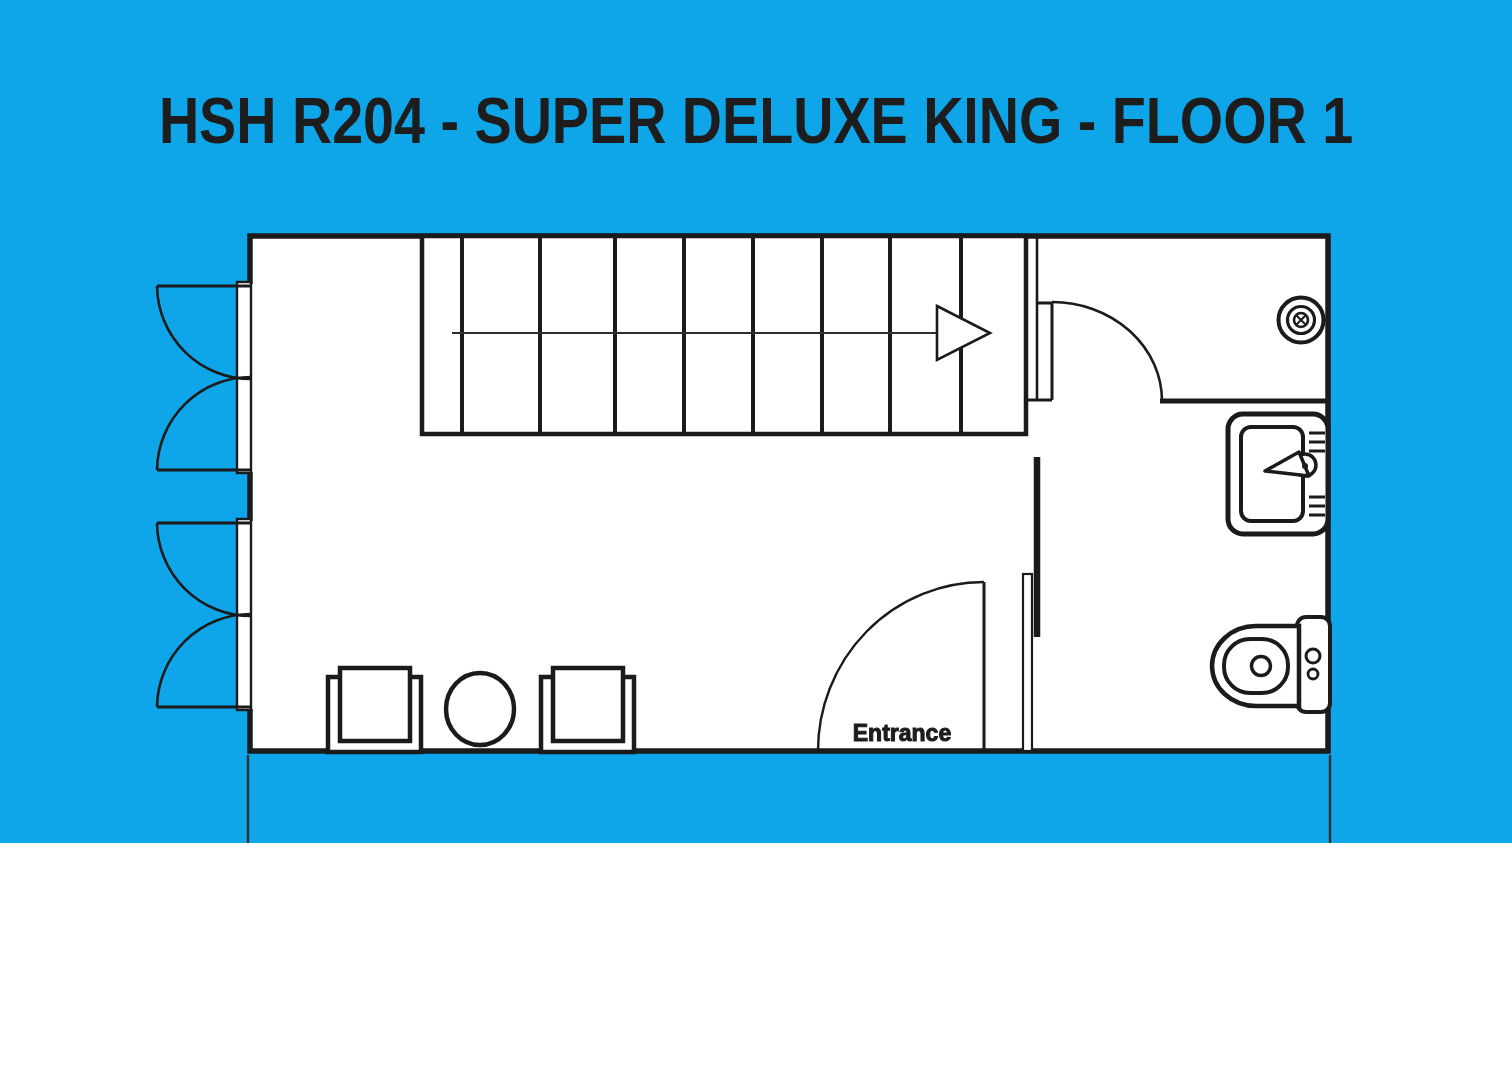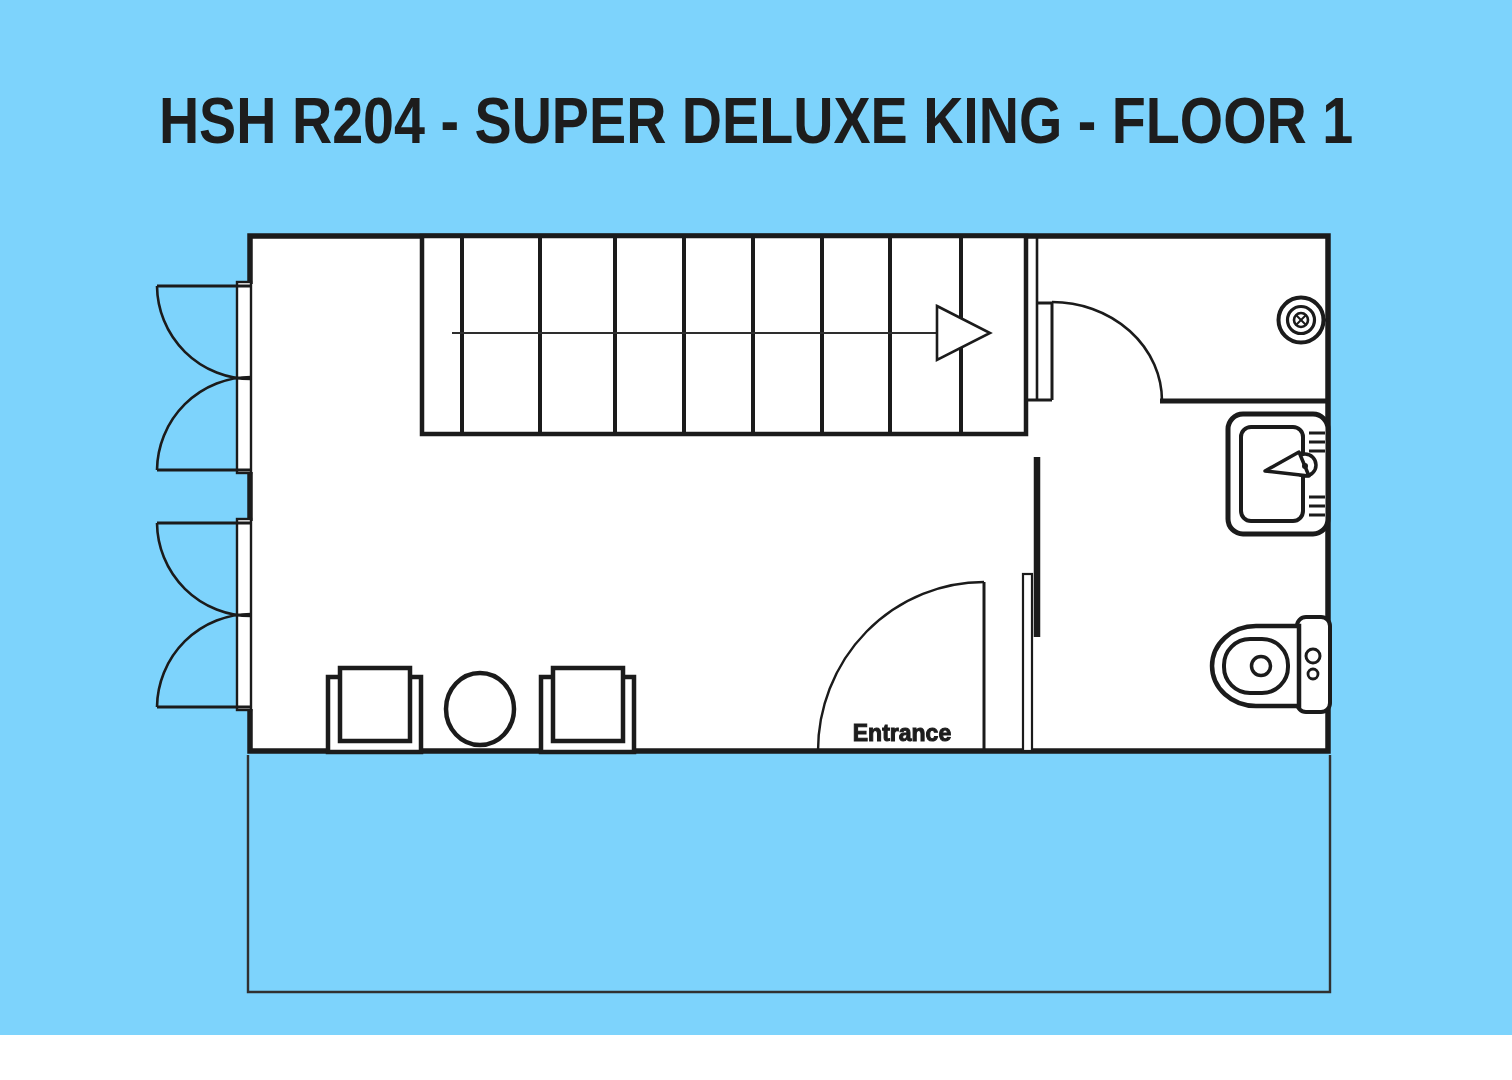--- a/index.html
+++ b/index.html
@@ -1,16 +1,16 @@
 <!DOCTYPE html>
 <html><head>
 <meta charset="utf-8">
 <style>
   html,body{margin:0;padding:0;background:#ffffff;}
-  .page{position:relative;width:1512px;height:1035px;background:#7dd3fc;overflow:hidden;
+  .page{position:relative;width:1512px;height:843px;background:#0ea5e9;overflow:hidden;
         font-family:"Liberation Sans",sans-serif;}
   .title{position:absolute;top:84px;left:0;width:100%;margin:0;text-align:center;
          font-size:64px;font-weight:700;color:#1d1d1d;white-space:nowrap;
          transform:scaleX(0.87);transform-origin:50% 50%;letter-spacing:0;}
   .plan-svg{position:absolute;left:0;top:0;}
   .entrance-label{font-family:"Liberation Sans",sans-serif;font-size:23px;font-weight:700;fill:#1d1d1d;}
 </style>
 </head>
 <body>
 

